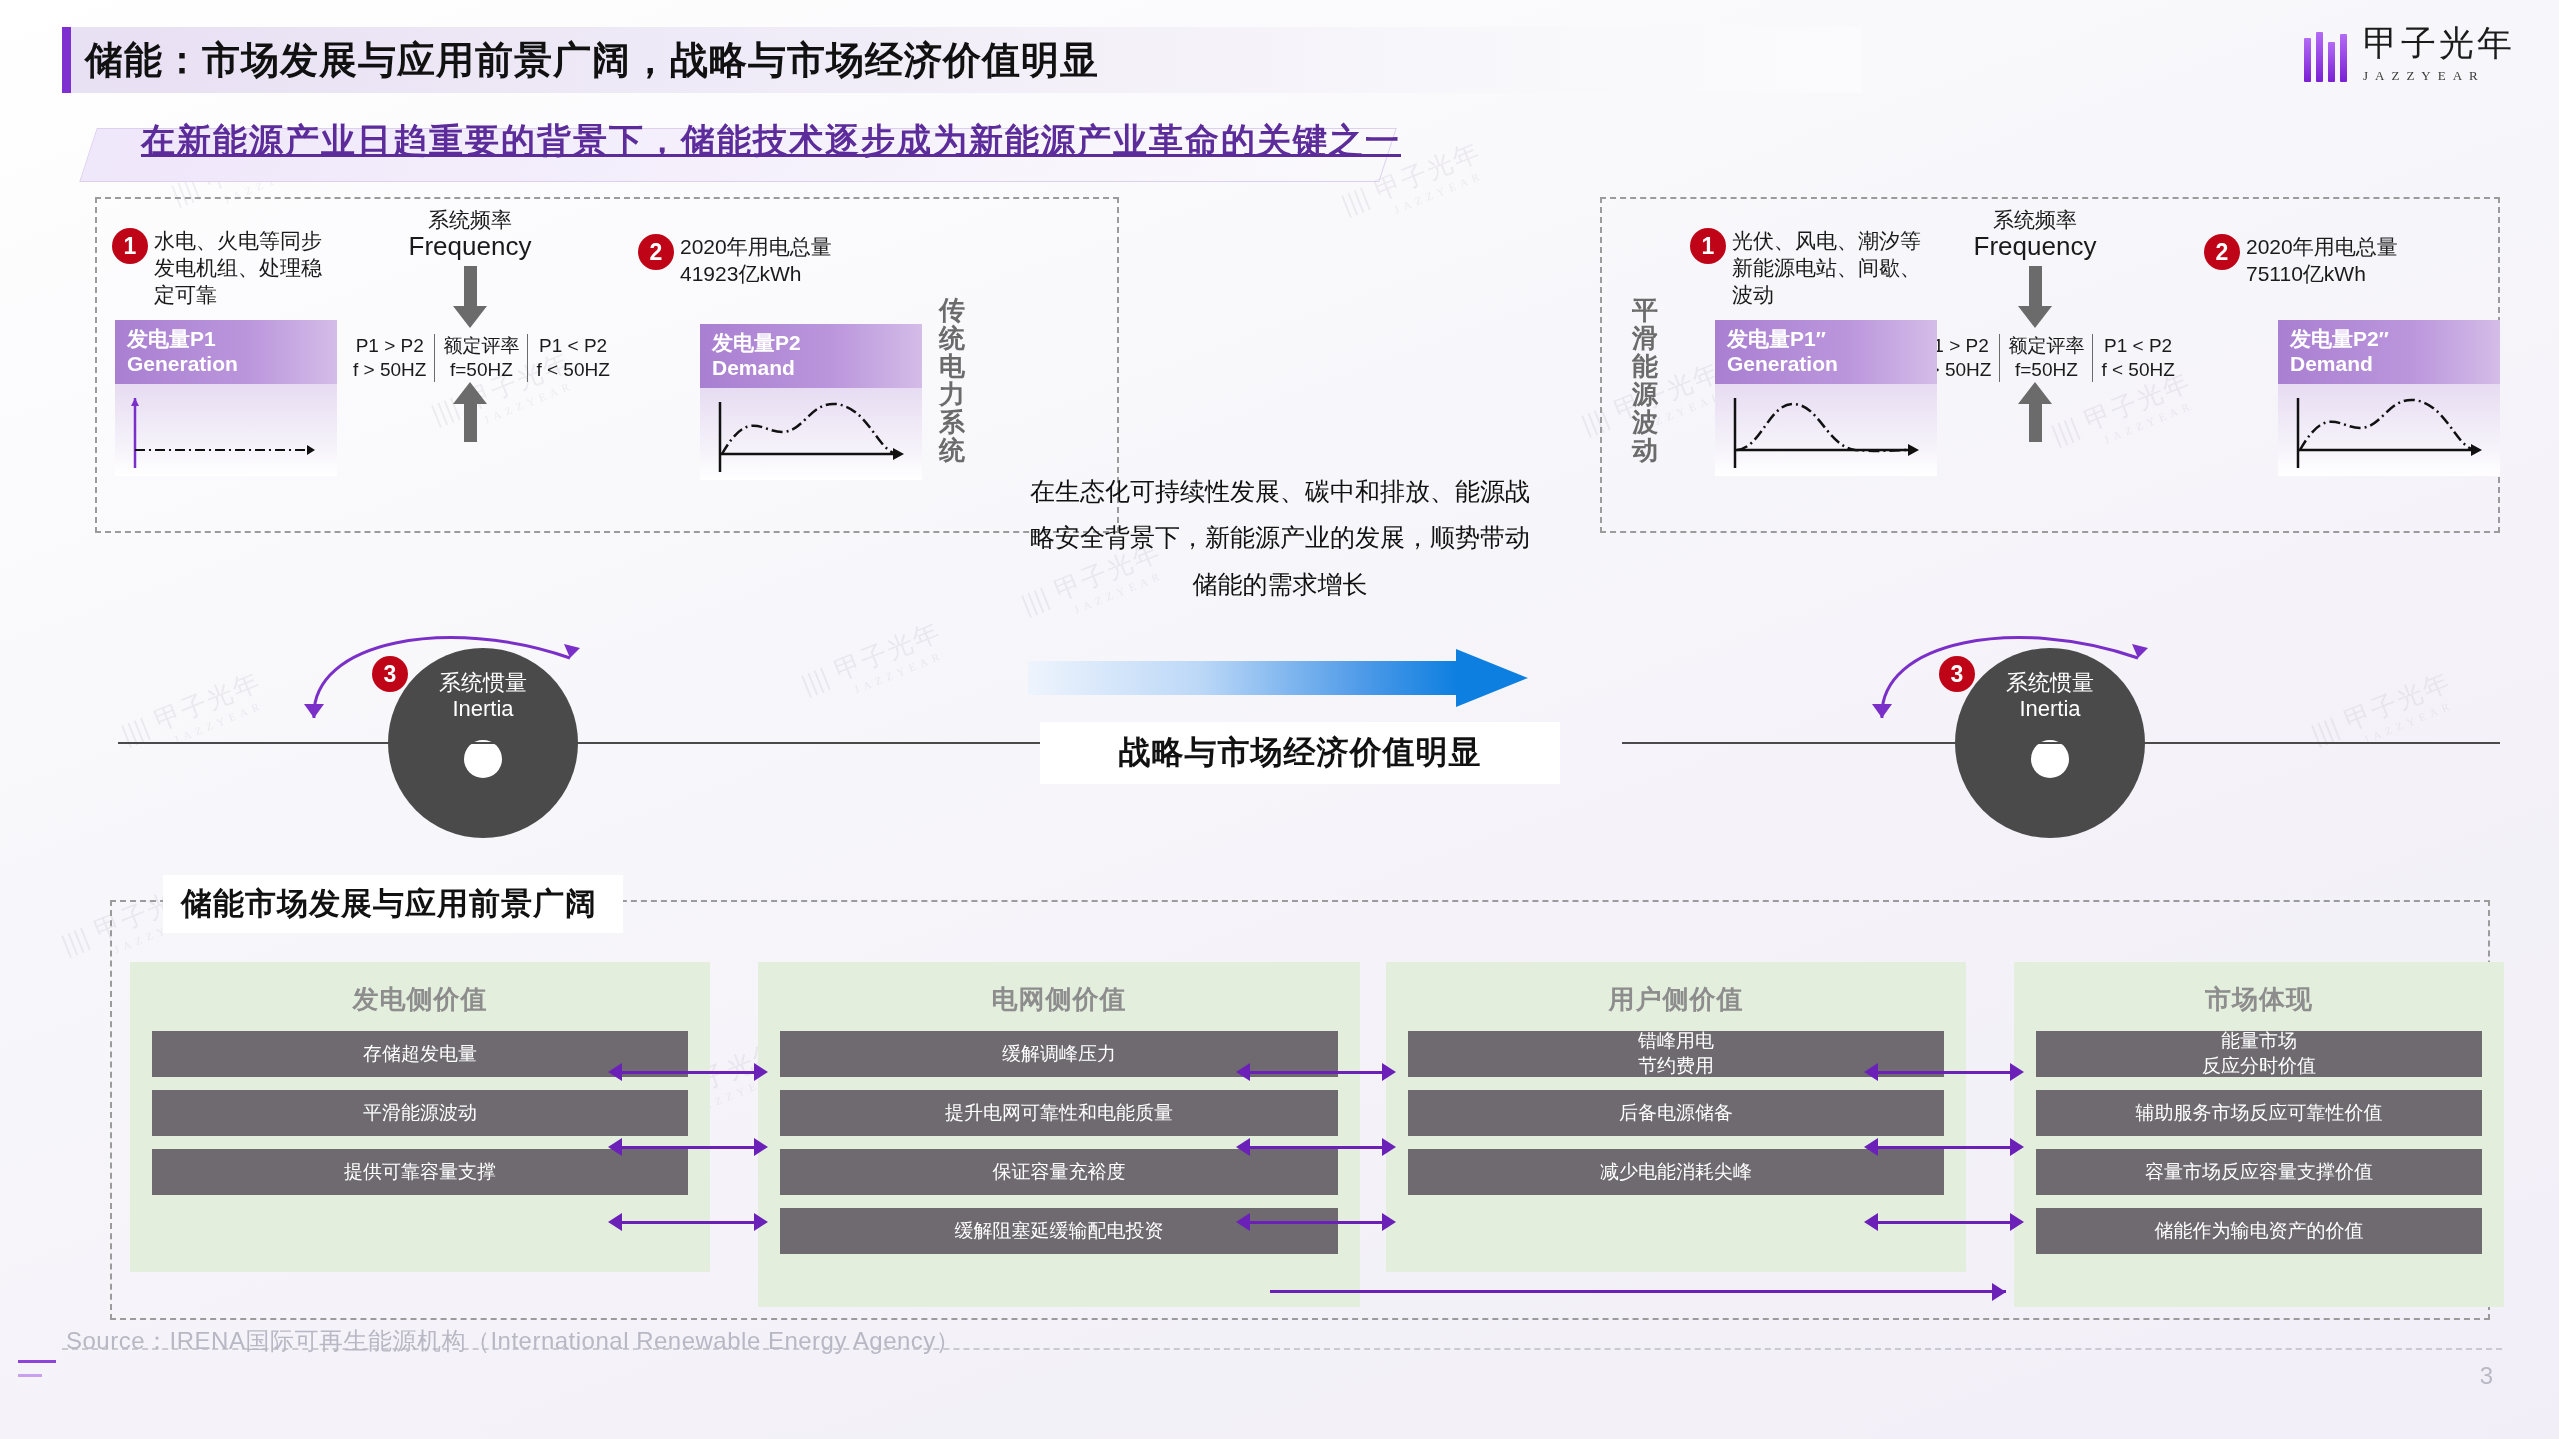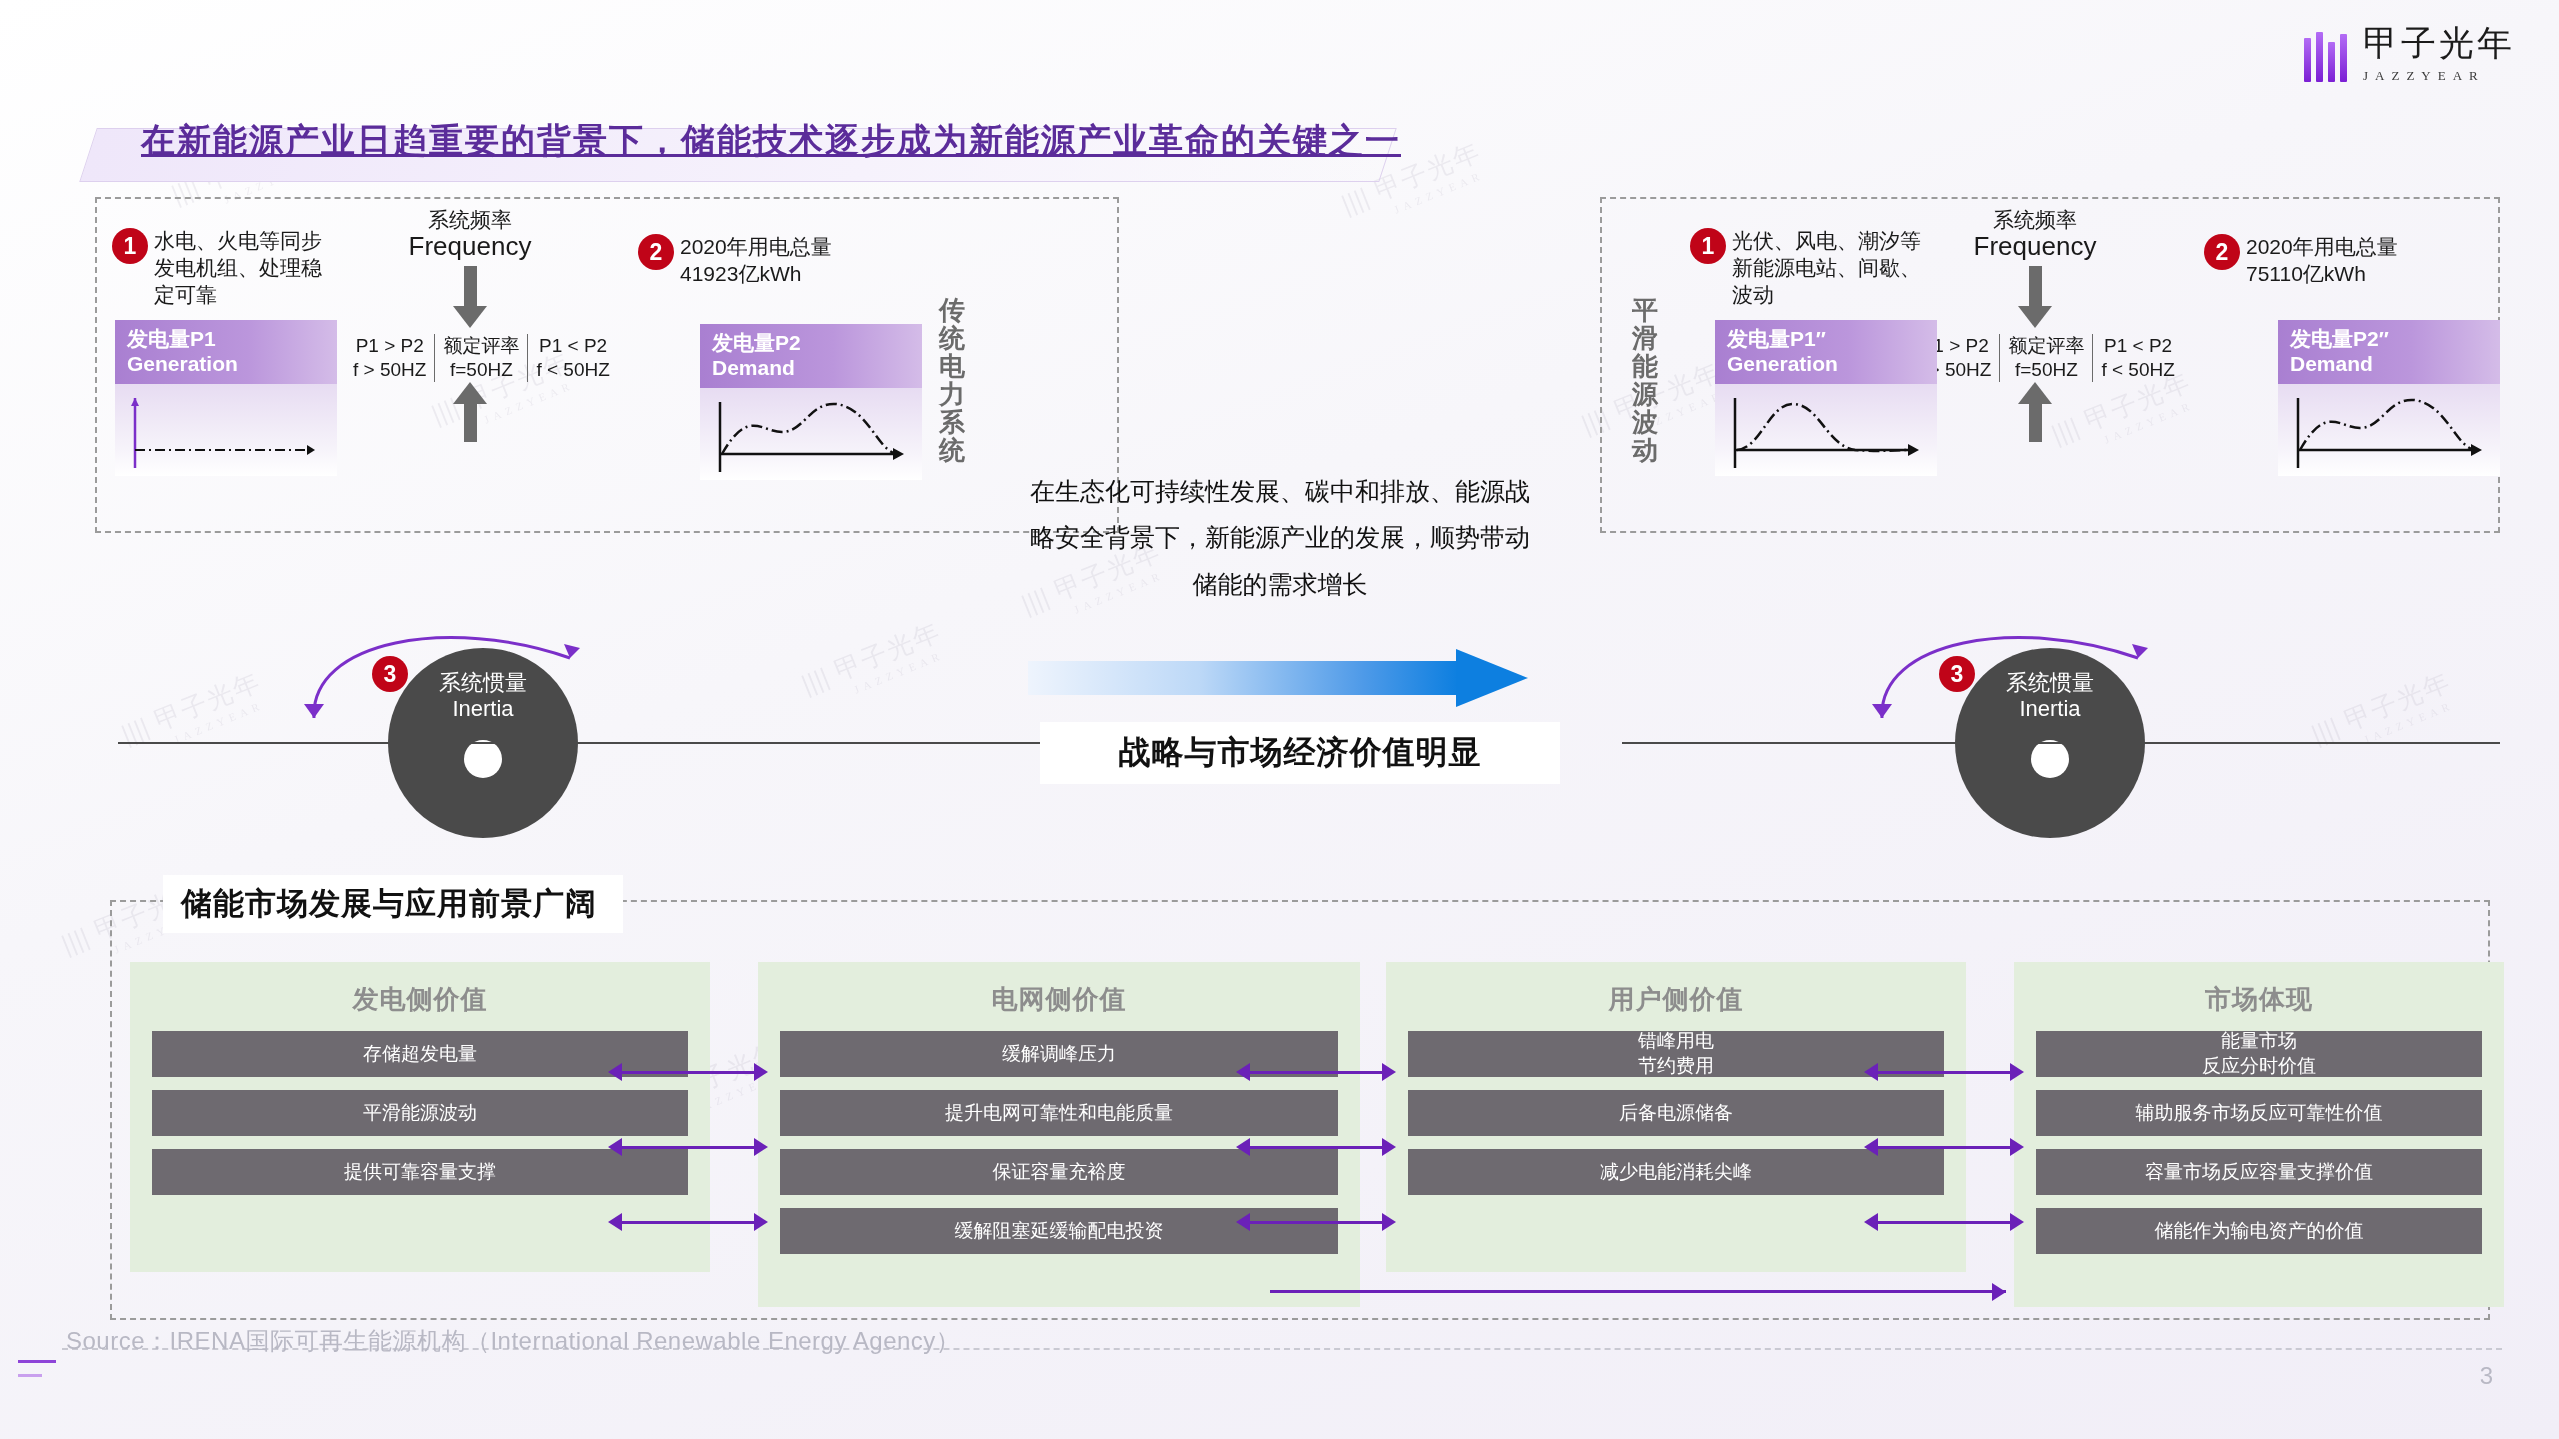--- a/index.html
+++ b/index.html
@@ -260,20 +260,23 @@
   <div class="wm" style="left:2050px;top:390px;"><span class="bars">||||</span> 甲子光年<span class="sub">JAZZYEAR</span></div>
   <div class="wm" style="left:2310px;top:690px;"><span class="bars">||||</span> 甲子光年<span class="sub">JAZZYEAR</span></div>
   <div class="wm" style="left:300px;top:1180px;"><span class="bars">||||</span> 甲子光年<span class="sub">JAZZYEAR</span></div>
   <div class="wm" style="left:640px;top:1060px;"><span class="bars">||||</span> 甲子光年<span class="sub">JAZZYEAR</span></div>
   <div class="wm" style="left:1180px;top:1150px;"><span class="bars">||||</span> 甲子光年<span class="sub">JAZZYEAR</span></div>
   <div class="wm" style="left:1820px;top:1040px;"><span class="bars">||||</span> 甲子光年<span class="sub">JAZZYEAR</span></div>
   <div class="wm" style="left:2300px;top:1120px;"><span class="bars">||||</span> 甲子光年<span class="sub">JAZZYEAR</span></div>
   <div class="wm" style="left:60px;top:900px;"><span class="bars">||||</span> 甲子光年<span class="sub">JAZZYEAR</span></div>
   <div class="wm" style="left:170px;top:150px;"><span class="bars">||||</span> 甲子光年<span class="sub">JAZZYEAR</span></div>
 
+  <div class="title-bar">
+    <h1>储能：市场发展与应用前景广阔，战略与市场经济价值明显</h1>
+  </div>
 
   <div class="logo">
     <div class="logo-bars">
         <i></i>
         <i></i>
         <i></i>
         <i></i>
       </div>
     <div class="logo-text">
       <div class="cn">甲子光年</div>

